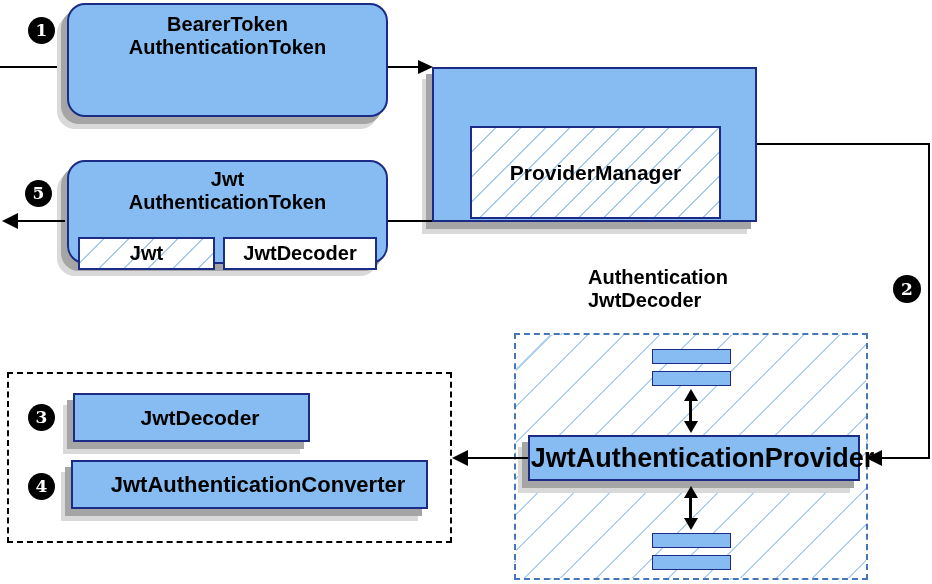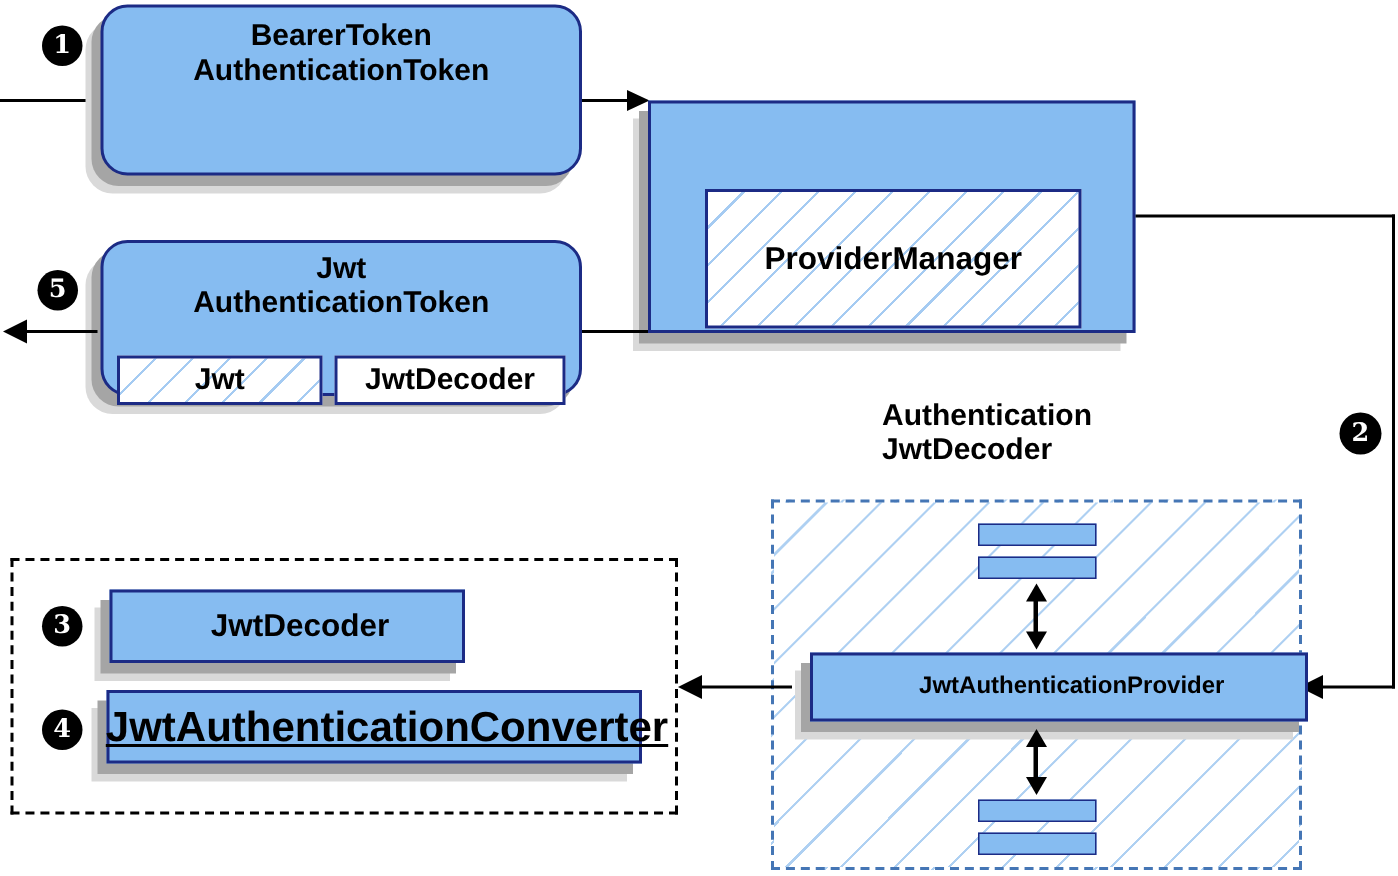--- a/index.html
+++ b/index.html
@@ -120,21 +120,21 @@
 
   <div class="dashed-box dashed-blue-box" style="left:514px;top:333px;width:354px;height:247px;"></div>
 
   <div class="bar" style="top:349px;"></div>
   <div class="bar" style="top:371px;"></div>
 
   <div class="vline" style="left:689px;top:398px;width:3px;height:26px;"></div>
   <div class="tri tri-up" style="left:683.5px;top:389px;"></div>
   <div class="tri tri-down" style="left:683.5px;top:421px;"></div>
 
-  <div class="node" style="left:528px;top:435px;width:332px;height:46px;display:flex;align-items:center;justify-content:center;font-weight:bold;font-size:16px;margin-left:12px;">
+  <div class="node" style="left:528px;top:435px;width:332px;height:46px;display:flex;align-items:center;justify-content:center;font-weight:bold;font-size:27px;">
     <span>JwtAuthenticationProvider</span>
   </div>
 
   <div class="vline" style="left:689px;top:495px;width:3px;height:26px;"></div>
   <div class="tri tri-up" style="left:683.5px;top:486px;"></div>
   <div class="tri tri-down" style="left:683.5px;top:518px;"></div>
 
   <div class="bar" style="top:533px;"></div>
   <div class="bar" style="top:555px;"></div>
 
@@ -142,17 +142,17 @@
   <div class="tri tri-left" style="left:452px;top:450px;"></div>
 
   <div class="dashed-box dashed-black-box" style="left:7px;top:372px;width:445px;height:171px;"></div>
 
   <div class="badge" style="left:28px;top:404px;">3</div>
   <div class="node" style="left:73px;top:393px;width:237px;height:49px;display:flex;align-items:center;justify-content:center;font-weight:bold;font-size:21px;">
     <span>JwtDecoder</span>
   </div>
 
   <div class="badge" style="left:28px;top:473px;">4</div>
-  <div class="node" style="left:71px;top:460px;width:357px;height:49px;display:flex;align-items:center;justify-content:center;font-weight:bold;font-size:28px;text-decoration:underline;">
+  <div class="node" style="left:71px;top:460px;width:357px;height:49px;display:flex;align-items:center;justify-content:center;font-weight:bold;font-size:22px;">
     <span>JwtAuthenticationConverter</span>
   </div>
 
 </div>
 
 </body></html>

